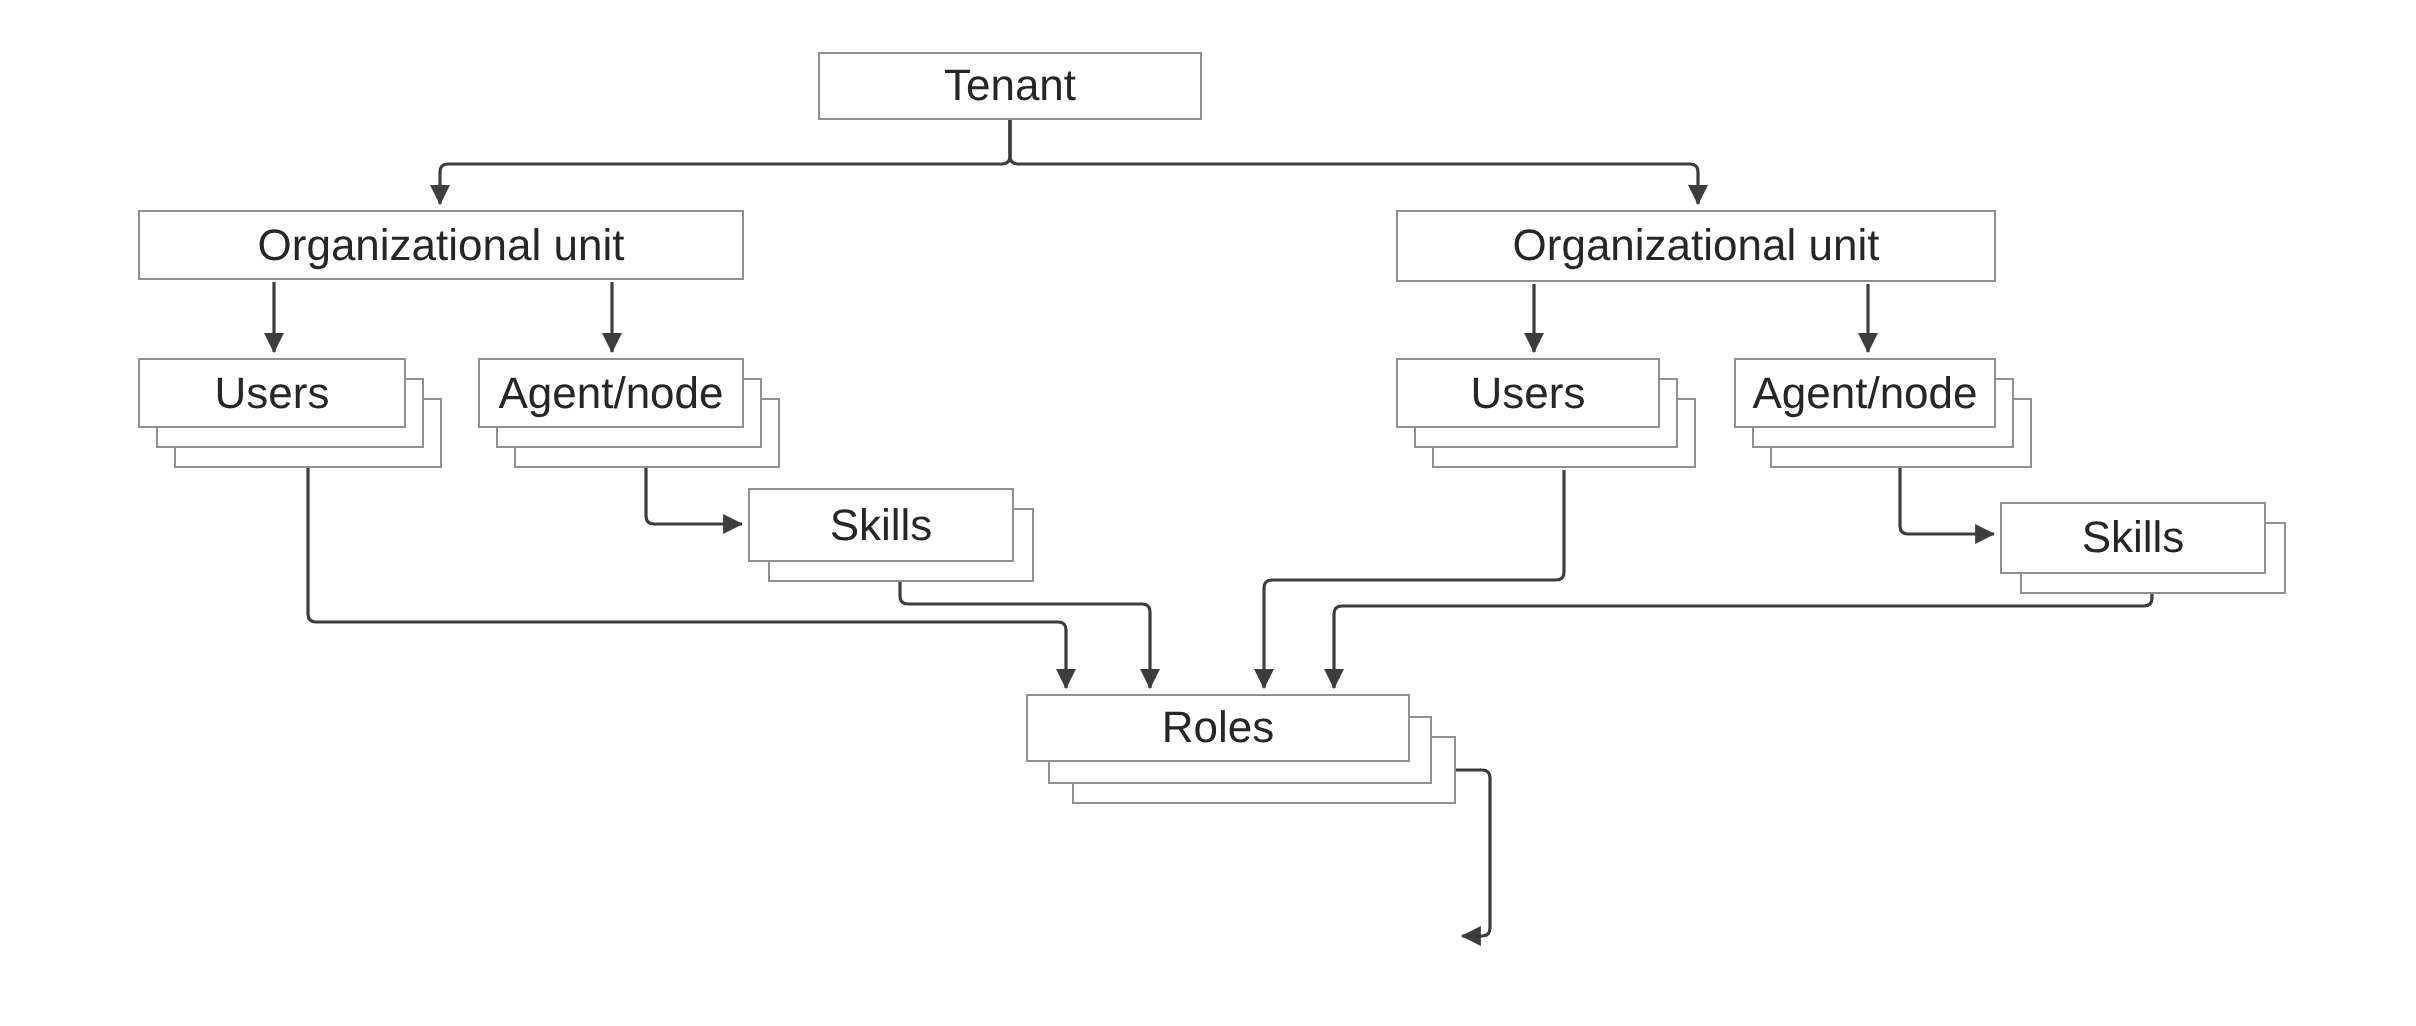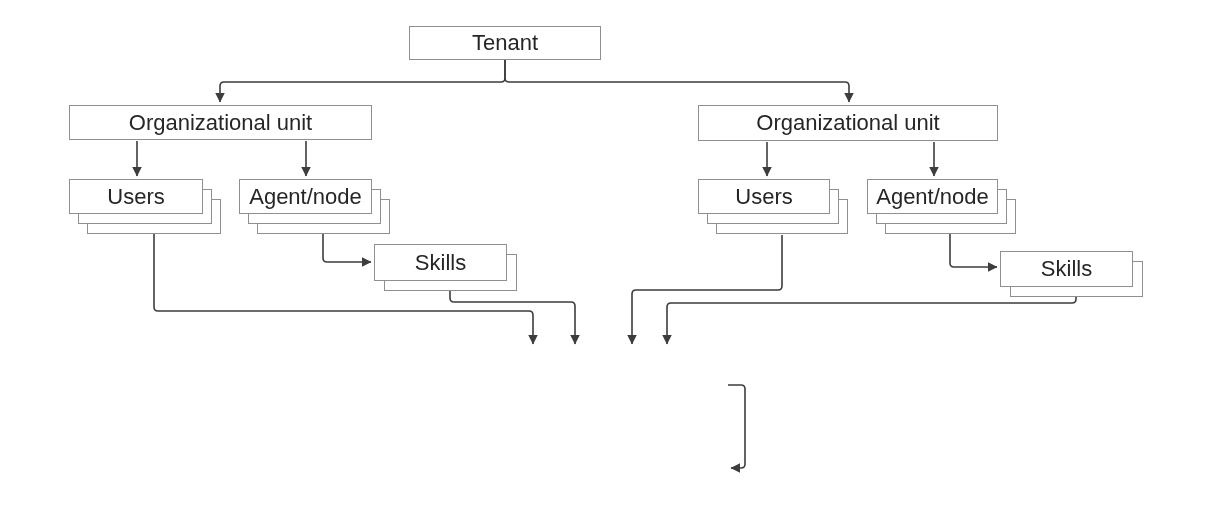--- a/index.html
+++ b/index.html
@@ -132,15 +132,22 @@
       </div>
   </div>
 
   <div class="node s2" style="left:1000px;top:251px;width:133px;height:36px">
     <div class="layer l1"></div>
     <div class="box">
         <span>Skills</span>
       </div>
   </div>
 
+  <div class="node b3" style="left:513px;top:347px;width:192px;height:34px">
+    <div class="layer l2"></div>
+    <div class="layer l1"></div>
+    <div class="box">
+        <span>Roles</span>
+      </div>
+  </div>
 
 
 </div>
 
 </body></html>

